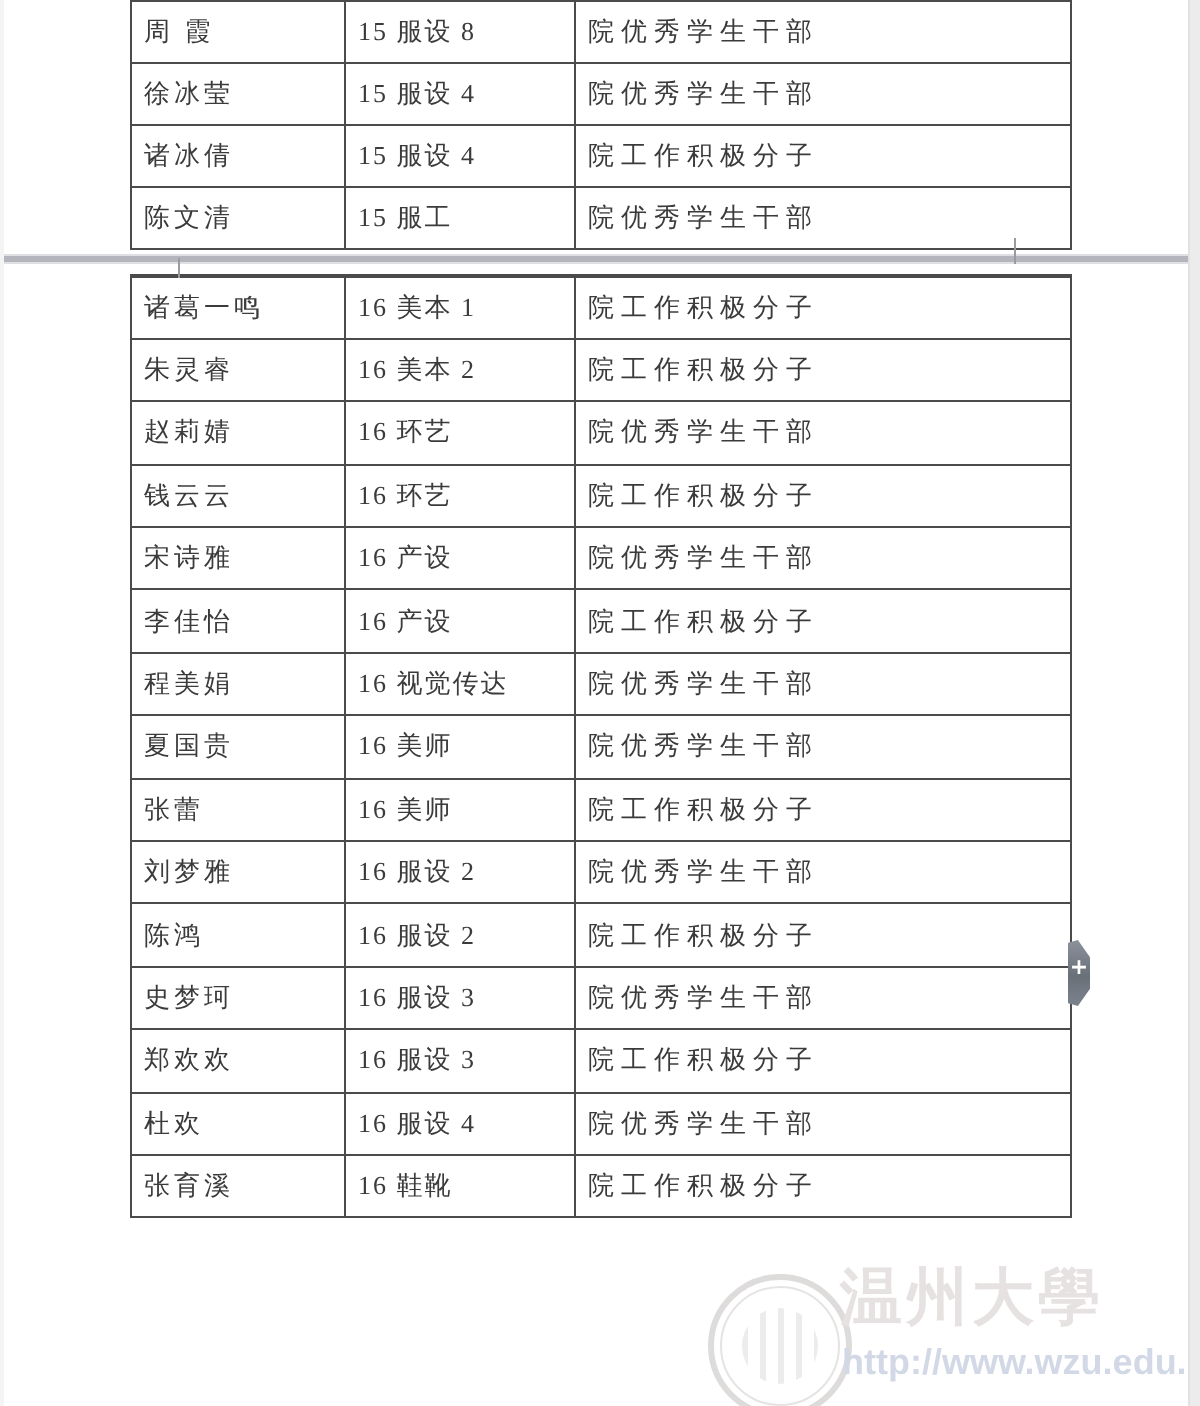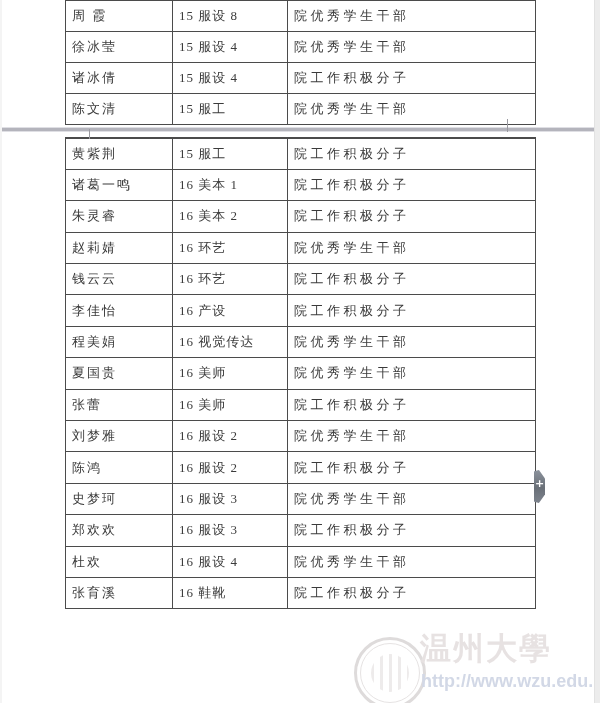--- a/index.html
+++ b/index.html
@@ -126,43 +126,43 @@
 <div class="tick tick-right"></div>
 
 <table class="doc-table t2">
   <colgroup>
       <col style="width:107px">
       <col style="width:115px">
       <col style="width:248px">
     </colgroup>
   <tbody>
       <tr>
-        <td class="cell cell-name">黄紫荆</td>
-        <td class="cell cell-class">15 服工</td>
-        <td class="cell cell-award">院工作积极分子</td>
-      </tr>
-      <tr>
         <td class="cell cell-name">诸葛一鸣</td>
         <td class="cell cell-class">16 美本 1</td>
         <td class="cell cell-award">院工作积极分子</td>
       </tr>
       <tr>
         <td class="cell cell-name">朱灵睿</td>
         <td class="cell cell-class">16 美本 2</td>
         <td class="cell cell-award">院工作积极分子</td>
       </tr>
       <tr>
         <td class="cell cell-name">赵莉婧</td>
         <td class="cell cell-class">16 环艺</td>
         <td class="cell cell-award">院优秀学生干部</td>
       </tr>
       <tr>
         <td class="cell cell-name">钱云云</td>
         <td class="cell cell-class">16 环艺</td>
         <td class="cell cell-award">院工作积极分子</td>
+      </tr>
+      <tr>
+        <td class="cell cell-name">宋诗雅</td>
+        <td class="cell cell-class">16 产设</td>
+        <td class="cell cell-award">院优秀学生干部</td>
       </tr>
       <tr>
         <td class="cell cell-name">李佳怡</td>
         <td class="cell cell-class">16 产设</td>
         <td class="cell cell-award">院工作积极分子</td>
       </tr>
       <tr>
         <td class="cell cell-name">程美娟</td>
         <td class="cell cell-class">16 视觉传达</td>
         <td class="cell cell-award">院优秀学生干部</td>

